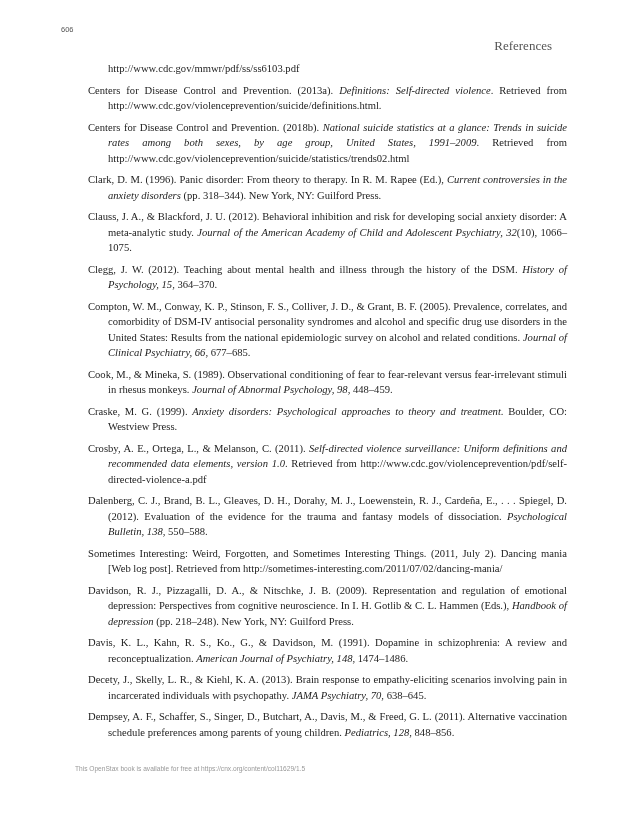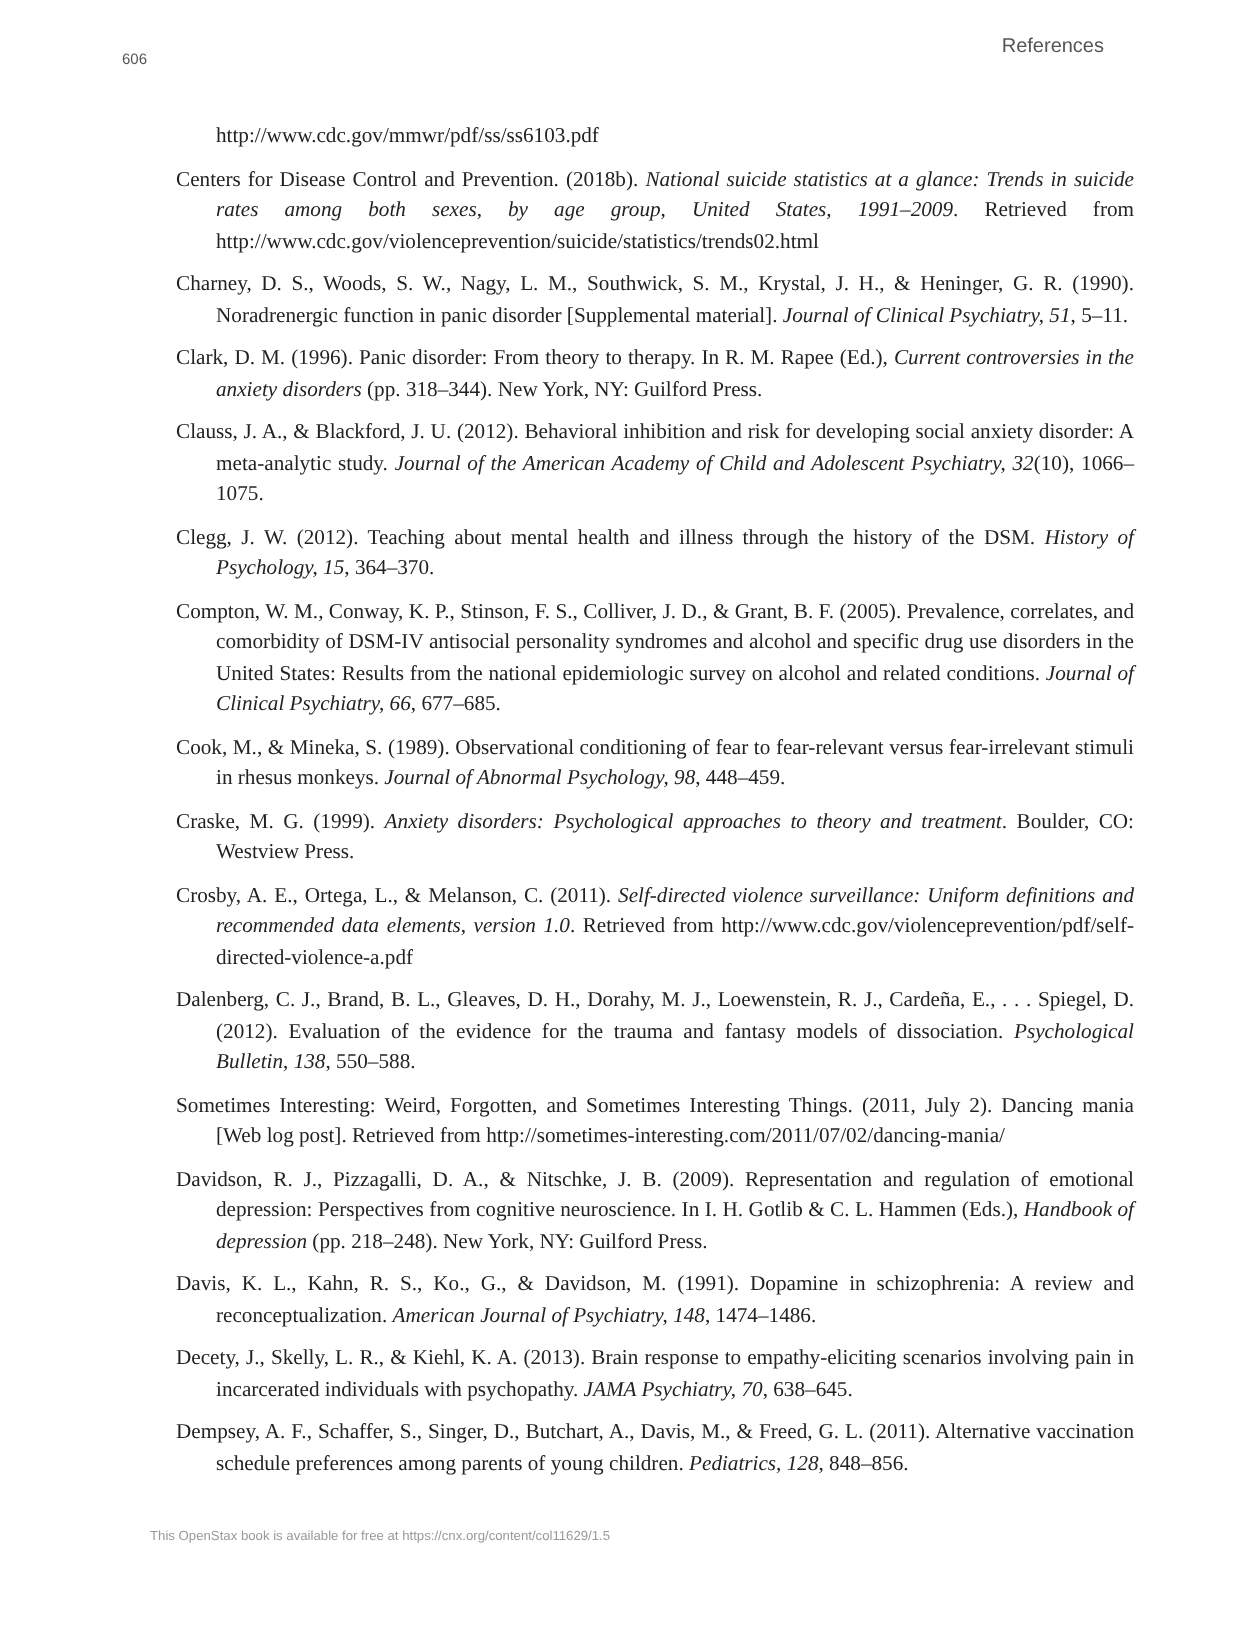--- a/index.html
+++ b/index.html
@@ -1,36 +1,36 @@
 <!DOCTYPE html>
 <html><head>
 <meta charset="utf-8">
 <style>
   html, body { margin: 0; padding: 0; background: #ffffff; }
   body { width: 630px; height: 815px; position: relative; overflow: hidden; }
   .page { position: absolute; left: 0; top: 0; width: 630px; height: 815px; background: #fff; }
   .hdr-num { position: absolute; left: 61px; top: 25px; font-family: "Liberation Sans", sans-serif; font-size: 7.5px; color: #555; }
-  .hdr-title { position: absolute; right: 78px; top: 18px; font-family: Liberation Sans, sans-serif; font-size: 10px; color: #555; }
+  .hdr-title { position: absolute; right: 78px; top: 38px; font-family: Liberation Serif, serif; font-size: 13px; color: #555; }
   .refs { position: absolute; left: 75px; top: 61px; width: 492px; font-family: "Liberation Serif", "DejaVu Serif", serif; font-size: 10.6px; line-height: 15.5px; color: #222; }
   .ref { padding-left: 20px; text-indent: -20px; text-align: justify; margin: 0 0 6px 13px; }
   .ref.cont { text-indent: 0; }
   .ref i { font-style: italic; }
   .footer { position: absolute; left: 75px; top: 765px; font-family: "Liberation Sans", sans-serif; font-size: 6.6px; color: #999; }
 </style>
 </head>
 <body>
 
 <div class="page">
   <div class="hdr-num">606</div>
   <div class="hdr-title">References</div>
 
   <div class="refs" id="refs">
       <p class="ref cont" style="padding-left: 20px;"><span>http://www.cdc.gov/mmwr/pdf/ss/ss6103.pdf</span></p>
+      <p class="ref"><span>Centers for Disease Control and Prevention. (2013a). </span><i>Definitions: Self-directed violence</i><span>. Retrieved from http://www.cdc.gov/violenceprevention/suicide/definitions.html.</span></p>
       <p class="ref"><span>Centers for Disease Control and Prevention. (2018b). </span><i>National suicide statistics at a glance: Trends in suicide rates among both sexes, by age group, United States, 1991–2009</i><span>. Retrieved from http://www.cdc.gov/violenceprevention/suicide/statistics/trends02.html</span></p>
-      <p class="ref"><span>Charney, D. S., Woods, S. W., Nagy, L. M., Southwick, S. M., Krystal, J. H., &amp; Heninger, G. R. (1990). Noradrenergic function in panic disorder [Supplemental material]. </span><i>Journal of Clinical Psychiatry, 51</i><span>, 5–11.</span></p>
       <p class="ref"><span>Clark, D. M. (1996). Panic disorder: From theory to therapy. In R. M. Rapee (Ed.), </span><i>Current controversies in the anxiety disorders</i><span> (pp. 318–344). New York, NY: Guilford Press.</span></p>
       <p class="ref"><span>Clauss, J. A., &amp; Blackford, J. U. (2012). Behavioral inhibition and risk for developing social anxiety disorder: A meta-analytic study. </span><i>Journal of the American Academy of Child and Adolescent Psychiatry, 32</i><span>(10), 1066–1075.</span></p>
       <p class="ref"><span>Clegg, J. W. (2012). Teaching about mental health and illness through the history of the DSM. </span><i>History of Psychology, 15</i><span>, 364–370.</span></p>
       <p class="ref"><span>Compton, W. M., Conway, K. P., Stinson, F. S., Colliver, J. D., &amp; Grant, B. F. (2005). Prevalence, correlates, and comorbidity of DSM-IV antisocial personality syndromes and alcohol and specific drug use disorders in the United States: Results from the national epidemiologic survey on alcohol and related conditions. </span><i>Journal of Clinical Psychiatry, 66</i><span>, 677–685.</span></p>
       <p class="ref"><span>Cook, M., &amp; Mineka, S. (1989). Observational conditioning of fear to fear-relevant versus fear-irrelevant stimuli in rhesus monkeys. </span><i>Journal of Abnormal Psychology, 98</i><span>, 448–459.</span></p>
       <p class="ref"><span>Craske, M. G. (1999). </span><i>Anxiety disorders: Psychological approaches to theory and treatment</i><span>. Boulder, CO: Westview Press.</span></p>
       <p class="ref"><span>Crosby, A. E., Ortega, L., &amp; Melanson, C. (2011). </span><i>Self-directed violence surveillance: Uniform definitions and recommended data elements, version 1.0</i><span>. Retrieved from http://www.cdc.gov/violenceprevention/pdf/self-directed-violence-a.pdf</span></p>
       <p class="ref"><span>Dalenberg, C. J., Brand, B. L., Gleaves, D. H., Dorahy, M. J., Loewenstein, R. J., Cardeña, E., . . . Spiegel, D. (2012). Evaluation of the evidence for the trauma and fantasy models of dissociation. </span><i>Psychological Bulletin, 138</i><span>, 550–588.</span></p>
       <p class="ref"><span>Sometimes Interesting: Weird, Forgotten, and Sometimes Interesting Things. (2011, July 2). Dancing mania [Web log post]. Retrieved from http://sometimes-interesting.com/2011/07/02/dancing-mania/</span></p>
       <p class="ref"><span>Davidson, R. J., Pizzagalli, D. A., &amp; Nitschke, J. B. (2009). Representation and regulation of emotional depression: Perspectives from cognitive neuroscience. In I. H. Gotlib &amp; C. L. Hammen (Eds.), </span><i>Handbook of depression</i><span> (pp. 218–248). New York, NY: Guilford Press.</span></p>

